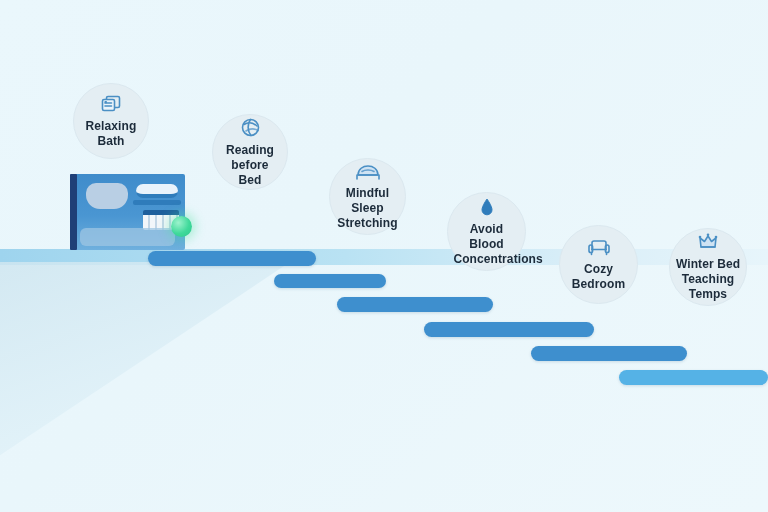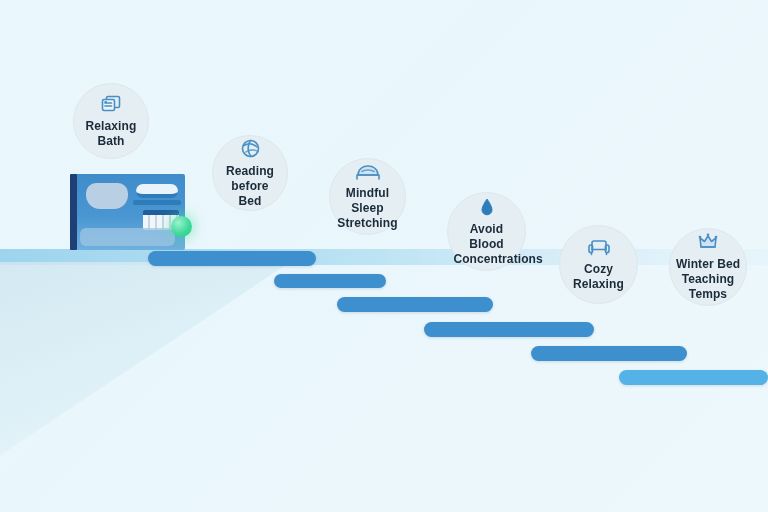--- a/index.html
+++ b/index.html
@@ -175,21 +175,21 @@
       <div class="node" style="left: 73px; top: 83px; width: 76px; height: 76px;">
         <span class="node-icon"><svg width="22" height="20" viewBox="0 0 22 20">
             <rect x="6.5" y="2.5" width="13" height="11" rx="1.5" fill="none" stroke="#4a8fc4" stroke-width="1.6" stroke-linecap="round" stroke-linejoin="round"></rect>
             <rect x="2.5" y="5.5" width="12" height="11" rx="1.5" fill="#eaf4fb" stroke="#4a8fc4" stroke-width="1.6"></rect>
             <line x1="5" y1="9" x2="11.5" y2="9" fill="none" stroke="#4a8fc4" stroke-width="1.6" stroke-linecap="round" stroke-linejoin="round"></line>
             <line x1="5" y1="12" x2="11.5" y2="12" fill="none" stroke="#4a8fc4" stroke-width="1.6" stroke-linecap="round" stroke-linejoin="round"></line>
             <rect x="4.6" y="7" width="2.2" height="2.2" fill="#4a8fc4"></rect>
           </svg></span>
         <div class="node-label">Relaxing Bath</div>
       </div>
-      <div class="node" style="left: 212px; top: 135px; width: 76px; height: 76px;">
+      <div class="node" style="left: 212px; top: 114px; width: 76px; height: 76px;">
         <span class="node-icon"><svg width="21" height="21" viewBox="0 0 21 21">
             <circle cx="10.5" cy="10.5" r="8" fill="none" stroke="#4a8fc4" stroke-width="1.6" stroke-linecap="round" stroke-linejoin="round"></circle>
             <path d="M4 7.5 C8 5 13 5.5 17 9" fill="none" stroke="#4a8fc4" stroke-width="1.6" stroke-linecap="round" stroke-linejoin="round"></path>
             <path d="M10.5 2.5 C7 7 7.5 14 11 18.5" fill="none" stroke="#4a8fc4" stroke-width="1.6" stroke-linecap="round" stroke-linejoin="round"></path>
             <path d="M6 14 C10 11 15 11.5 18 13.5" fill="none" stroke="#4a8fc4" stroke-width="1.6" stroke-linecap="round" stroke-linejoin="round" opacity=".7"></path>
           </svg></span>
         <div class="node-label">Reading<br>before Bed</div>
       </div>
       <div class="node" style="left: 329px; top: 158px; width: 77px; height: 77px; align-items: center;">
         <span class="node-icon"><svg width="26" height="19" viewBox="0 0 26 19">
@@ -207,21 +207,21 @@
         <div class="node-label">Avoid Blood<br>Concentrations</div>
       </div>
       <div class="node" style="left: 559px; top: 225px; width: 79px; height: 79px;">
         <span class="node-icon"><svg width="24" height="20" viewBox="0 0 24 20">
             <path d="M5 13 V6 a2 2 0 0 1 2-2 h10 a2 2 0 0 1 2 2 v7" fill="none" stroke="#4a8fc4" stroke-width="1.6" stroke-linecap="round" stroke-linejoin="round"></path>
             <rect x="2" y="8" width="3.6" height="7.5" rx="1.8" fill="none" stroke="#4a8fc4" stroke-width="1.6" stroke-linecap="round" stroke-linejoin="round"></rect>
             <rect x="18.4" y="8" width="3.6" height="7.5" rx="1.8" fill="none" stroke="#4a8fc4" stroke-width="1.6" stroke-linecap="round" stroke-linejoin="round"></rect>
             <path d="M5 12.5 h14" fill="none" stroke="#4a8fc4" stroke-width="1.6" stroke-linecap="round" stroke-linejoin="round"></path>
             <path d="M4.5 15.5 v2 M19.5 15.5 v2" fill="none" stroke="#4a8fc4" stroke-width="1.6" stroke-linecap="round" stroke-linejoin="round"></path>
           </svg></span>
-        <div class="node-label">Cozy Relaxing</div>
+        <div class="node-label">Cozy Bedroom</div>
       </div>
       <div class="node" style="left: 669px; top: 228px; width: 78px; height: 78px;">
         <span class="node-icon"><svg width="22" height="20" viewBox="0 0 22 20">
             <path d="M4 15 L3 6 L7.5 9.5 L11 4 L14.5 9.5 L19 6 L18 15 Z" fill="#cfe3f3" stroke="#4a8fc4" stroke-width="1.6" stroke-linejoin="round"></path>
             <circle cx="3" cy="5" r="1.3" fill="#4a8fc4"></circle>
             <circle cx="11" cy="2.8" r="1.3" fill="#4a8fc4"></circle>
             <circle cx="19" cy="5" r="1.3" fill="#4a8fc4"></circle>
             <path d="M4 15 h14" fill="none" stroke="#4a8fc4" stroke-width="1.6" stroke-linecap="round" stroke-linejoin="round"></path>
           </svg></span>
         <div class="node-label">Winter Bed<br>Teaching Temps</div>

